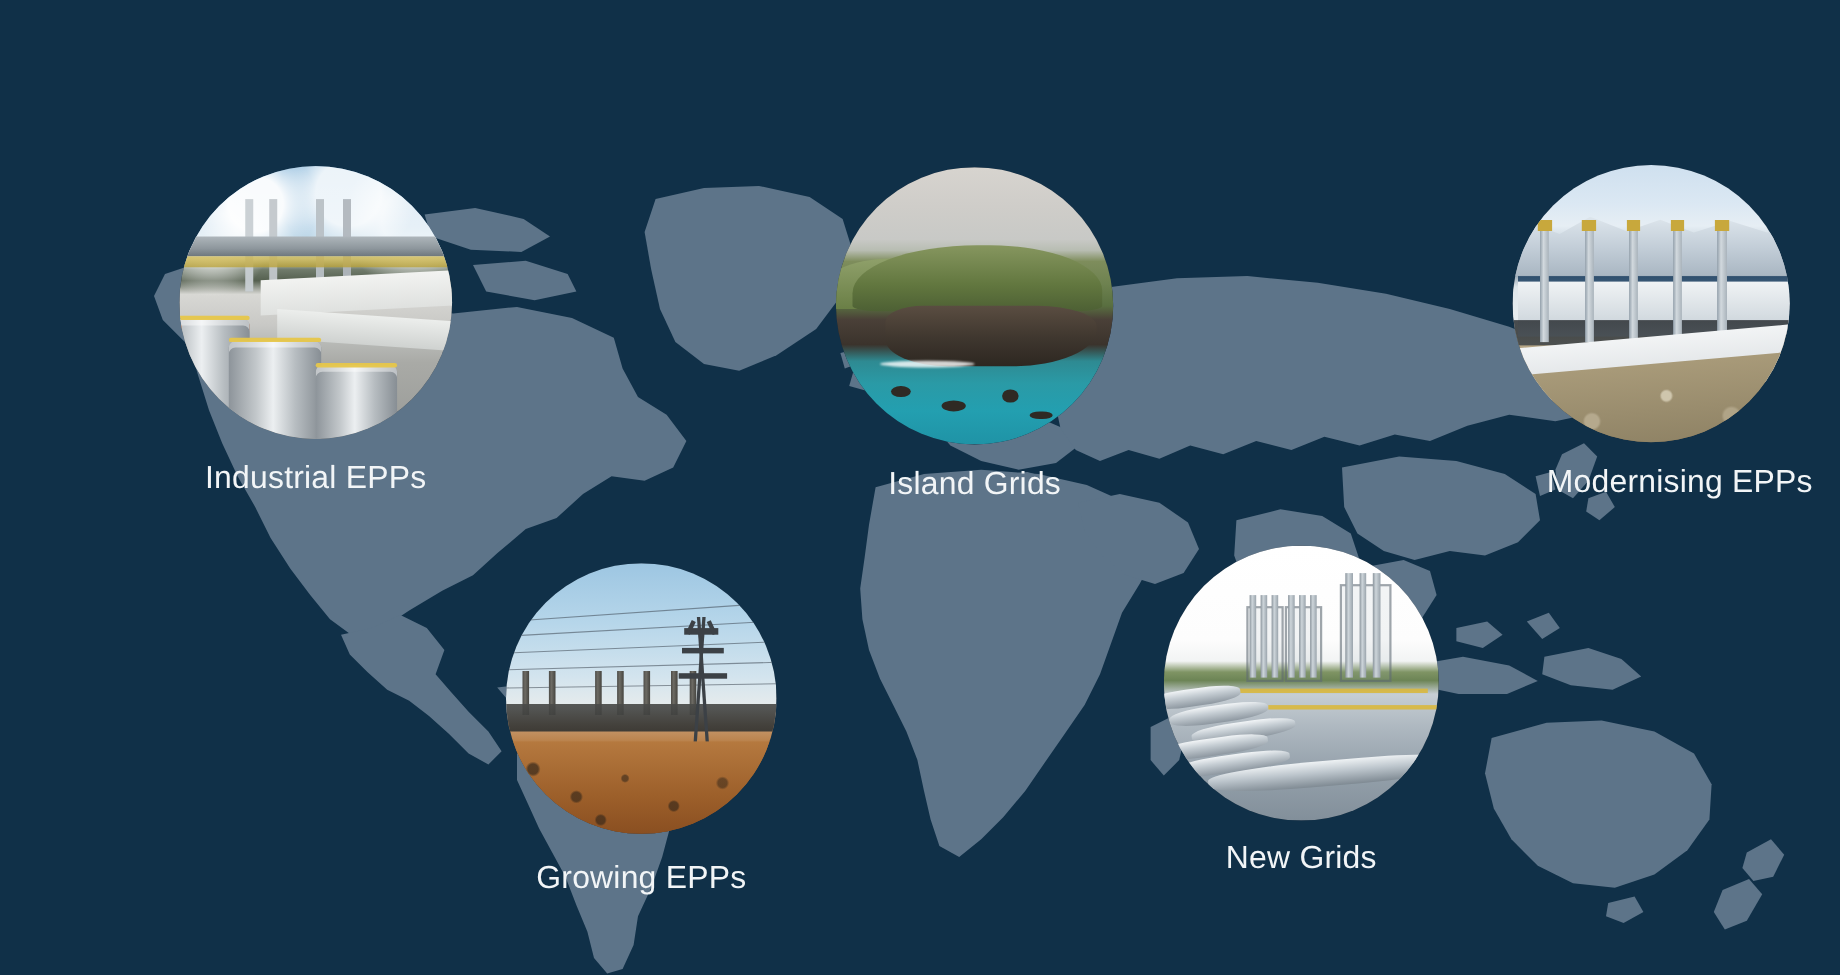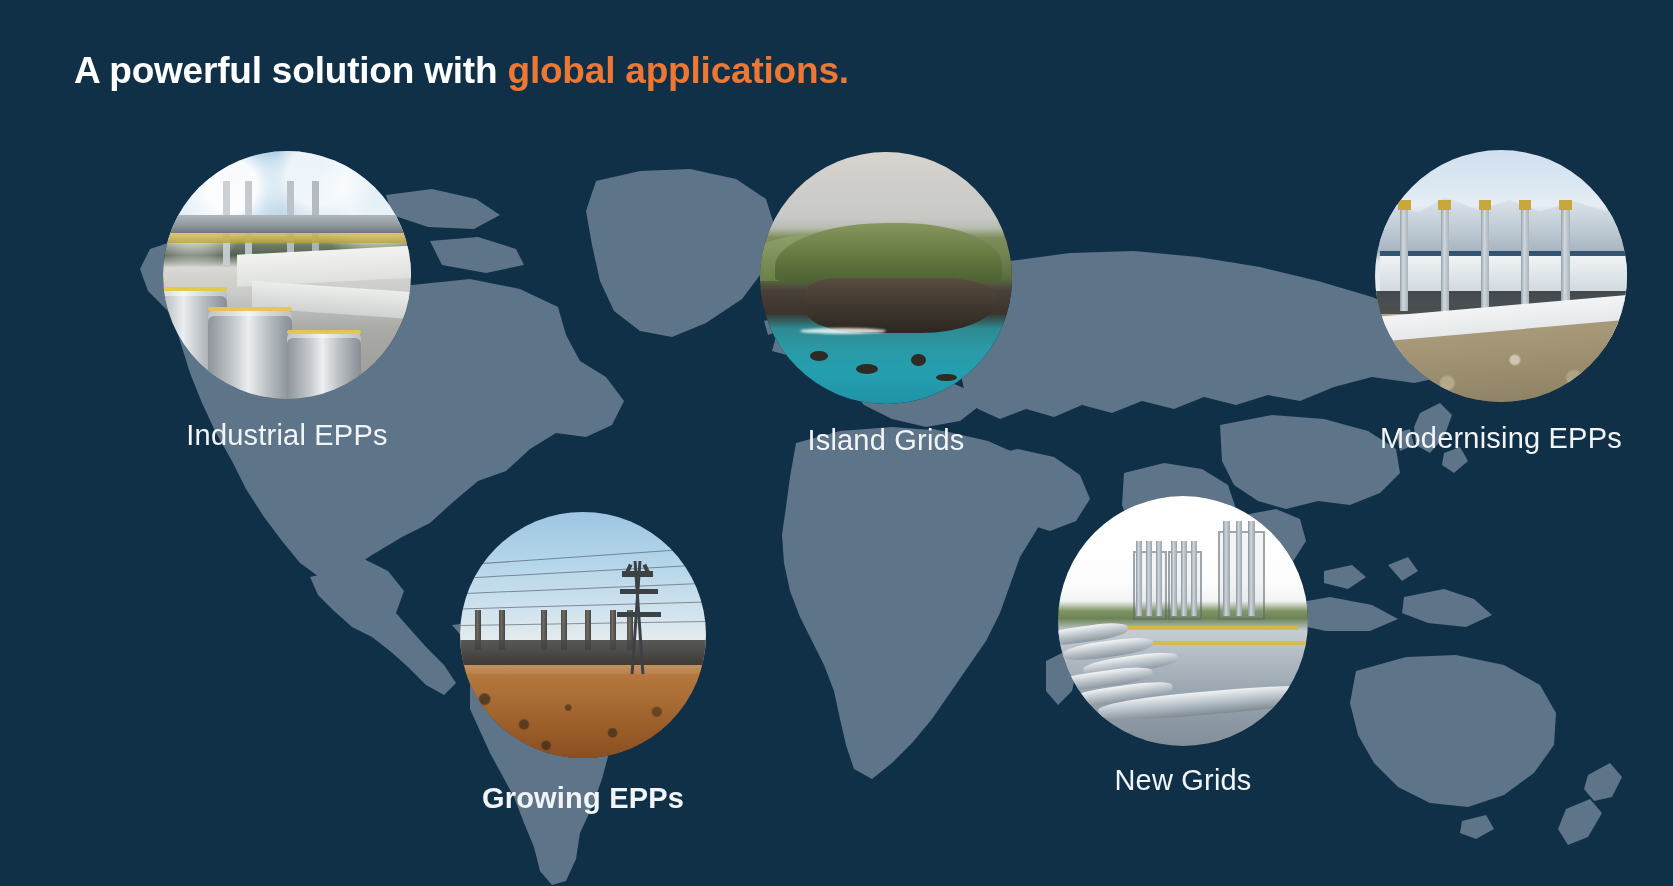--- a/index.html
+++ b/index.html
@@ -335,23 +335,20 @@
                  L1350,618 Z"></path>
 
         <path d="M1462,736 L1486,730 L1494,744 L1476,754 L1460,748 Z"></path>
 
         <path d="M1588,690 L1610,678 L1622,692 L1612,712 L1594,716 L1584,704 Z"></path>
         <path d="M1566,724 L1590,714 L1602,728 L1588,752 L1568,760 L1558,744 Z"></path>
       </g>
     </svg>
   </div>
 
-  <h1 id="title">
-    <span>A powerful solution with </span><span class="accent">global applications.</span>
-  </h1>
 
   <div class="node" style="left:760px;top:152px;">
     <div class="photo" style="width:252px;height:252px;">
       <div class="scene s-island">
         <div class="ridge2"></div>
         <div class="ridge"></div>
         <div class="cliff"></div>
         <div class="surf"></div>
         <div class="rock" style="left:20%;top:79%;width:7%;height:4%;"></div>
         <div class="rock" style="left:38%;top:84%;width:9%;height:4%;"></div>
@@ -401,21 +398,21 @@
         <div class="stack" style="left:58%;">
             <i></i>
           </div>
         <div class="stack" style="left:74%;">
             <i></i>
           </div>
         <div class="berm"></div>
         <div class="gravel"></div>
       </div>
     </div>
-    <div class="caption" style="top:272px;">Modernising EPPs</div>
+    <div class="caption" style="top:272px;margin-left:26px;">Modernising EPPs</div>
   </div>
 
   <div class="node" style="left:460px;top:512px;">
     <div class="photo" style="width:246px;height:246px;">
       <div class="scene s-growing">
         <div class="wire" style="top:18%;transform:rotate(-4deg);"></div>
         <div class="wire" style="top:24%;transform:rotate(-3.2deg);"></div>
         <div class="wire" style="top:31%;transform:rotate(-2.4deg);"></div>
         <div class="wire" style="top:38%;transform:rotate(-1.6deg);"></div>
         <div class="wire" style="top:45%;transform:rotate(-0.9deg);"></div>
@@ -432,21 +429,21 @@
           <b style="left:52%;top:0;width:5%;height:100%;transform:skewX(4deg);"></b>
           <b style="left:18%;top:22%;width:70%;height:4%;"></b>
           <b style="left:12%;top:40%;width:82%;height:4%;"></b>
           <b style="left:22%;top:8%;width:58%;height:4%;"></b>
           <b style="left:30%;top:2%;width:8%;height:10%;transform:rotate(25deg);"></b>
           <b style="left:64%;top:2%;width:8%;height:10%;transform:rotate(-25deg);"></b>
         </div>
         <div class="sand"></div>
       </div>
     </div>
-    <div class="caption" style="top:270px;font-weight:bold;">Growing EPPs</div>
+    <div class="caption" style="top:270px;">Growing EPPs</div>
   </div>
 
   <div class="node" style="left:1058px;top:496px;">
     <div class="photo" style="width:250px;height:250px;">
       <div class="scene s-new">
         <div class="frame" style="left:30%;width:12%;"></div>
         <div class="frame" style="left:44%;width:12%;"></div>
         <div class="frame" style="left:64%;width:17%;top:14%;height:34%;"></div>
         <div class="nstack" style="left:31%;"></div>
         <div class="nstack" style="left:35%;"></div>

